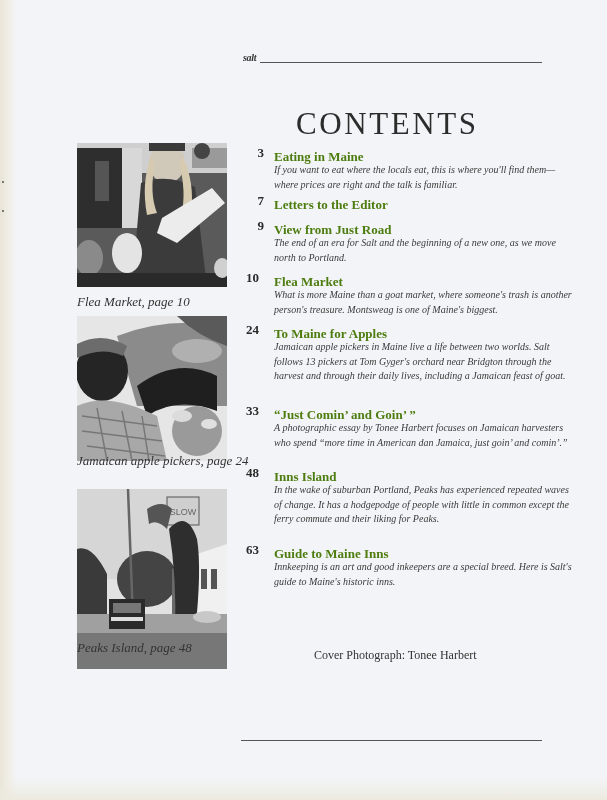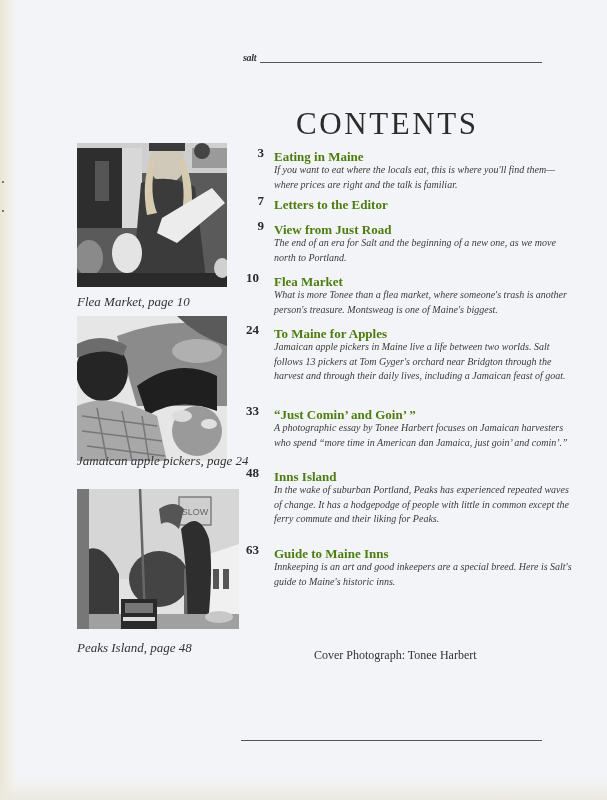--- a/index.html
+++ b/index.html
@@ -110,21 +110,21 @@
     <path d="M0 90 Q30 75 80 100 L90 145 L0 145 Z" fill="#a8a8a8"></path>
     <path d="M5 100 L80 110 M5 115 L85 125 M10 130 L88 140" stroke="#777" stroke-width="1.5"></path>
     <path d="M20 92 L30 145 M45 95 L55 145 M65 100 L72 145" stroke="#777" stroke-width="1.5"></path>
     <ellipse cx="120" cy="115" rx="25" ry="25" fill="#9a9a9a"></ellipse>
     <ellipse cx="105" cy="100" rx="10" ry="6" fill="#dcdcdc"></ellipse>
     <ellipse cx="132" cy="108" rx="8" ry="5" fill="#e0e0e0"></ellipse>
   </svg>
 </div>
 <div class="caption" style="top:453px">Jamaican apple pickers, page 24</div>
 
-<div class="photo" style="top:489px;height:140px;padding-left:12px;">
+<div class="photo" style="top:489px;height:180px;">
   <svg width="150" height="144" viewBox="0 0 150 144">
     <rect width="150" height="144" fill="#e2e2e2"></rect>
     <rect x="0" y="0" width="150" height="90" fill="#d6d6d6"></rect>
     <path d="M0 60 Q15 55 30 85 L30 125 L0 125 Z" fill="#3a3a3a"></path>
     <ellipse cx="70" cy="90" rx="30" ry="28" fill="#444"></ellipse>
     <path d="M95 80 L120 65 L150 70 L150 125 L95 125 Z" fill="#6a6a6a"></path>
     <path d="M120 65 L150 55 L150 125 L118 125 Z" fill="#f0f0f0"></path>
     <rect x="124" y="80" width="6" height="20" fill="#555"></rect>
     <rect x="134" y="80" width="6" height="20" fill="#555"></rect>
     <line x1="51" y1="0" x2="56" y2="130" stroke="#666" stroke-width="2.5"></line>
@@ -154,21 +154,21 @@
 
 <div class="entry" style="top:218px">
   <span class="num">9</span>
   <span class="head">View from Just Road</span>
   <div class="desc">The end of an era for Salt and the beginning of a new one, as we move north to Portland.</div>
 </div>
 
 <div class="entry" style="top:270px">
   <span class="num wide" style="left:-5px">10</span>
   <span class="head">Flea Market</span>
-  <div class="desc">What is more Tonee than a flea market, where someone's trash is another person's treasure. Montsweag is one of Maine's biggest.</div>
+  <div class="desc">What is more Maine than a goat market, where someone's trash is another person's treasure. Montsweag is one of Maine's biggest.</div>
 </div>
 
 <div class="entry" style="top:322px">
   <span class="num wide" style="left:-5px">24</span>
   <span class="head">To Maine for Apples</span>
   <div class="desc">Jamaican apple pickers in Maine live a life between two worlds. Salt follows 13 pickers at Tom Gyger's orchard near Bridgton through the harvest and through their daily lives, including a Jamaican feast of goat.</div>
 </div>
 
 <div class="entry" style="top:403px">
   <span class="num wide" style="left:-5px">33</span>

